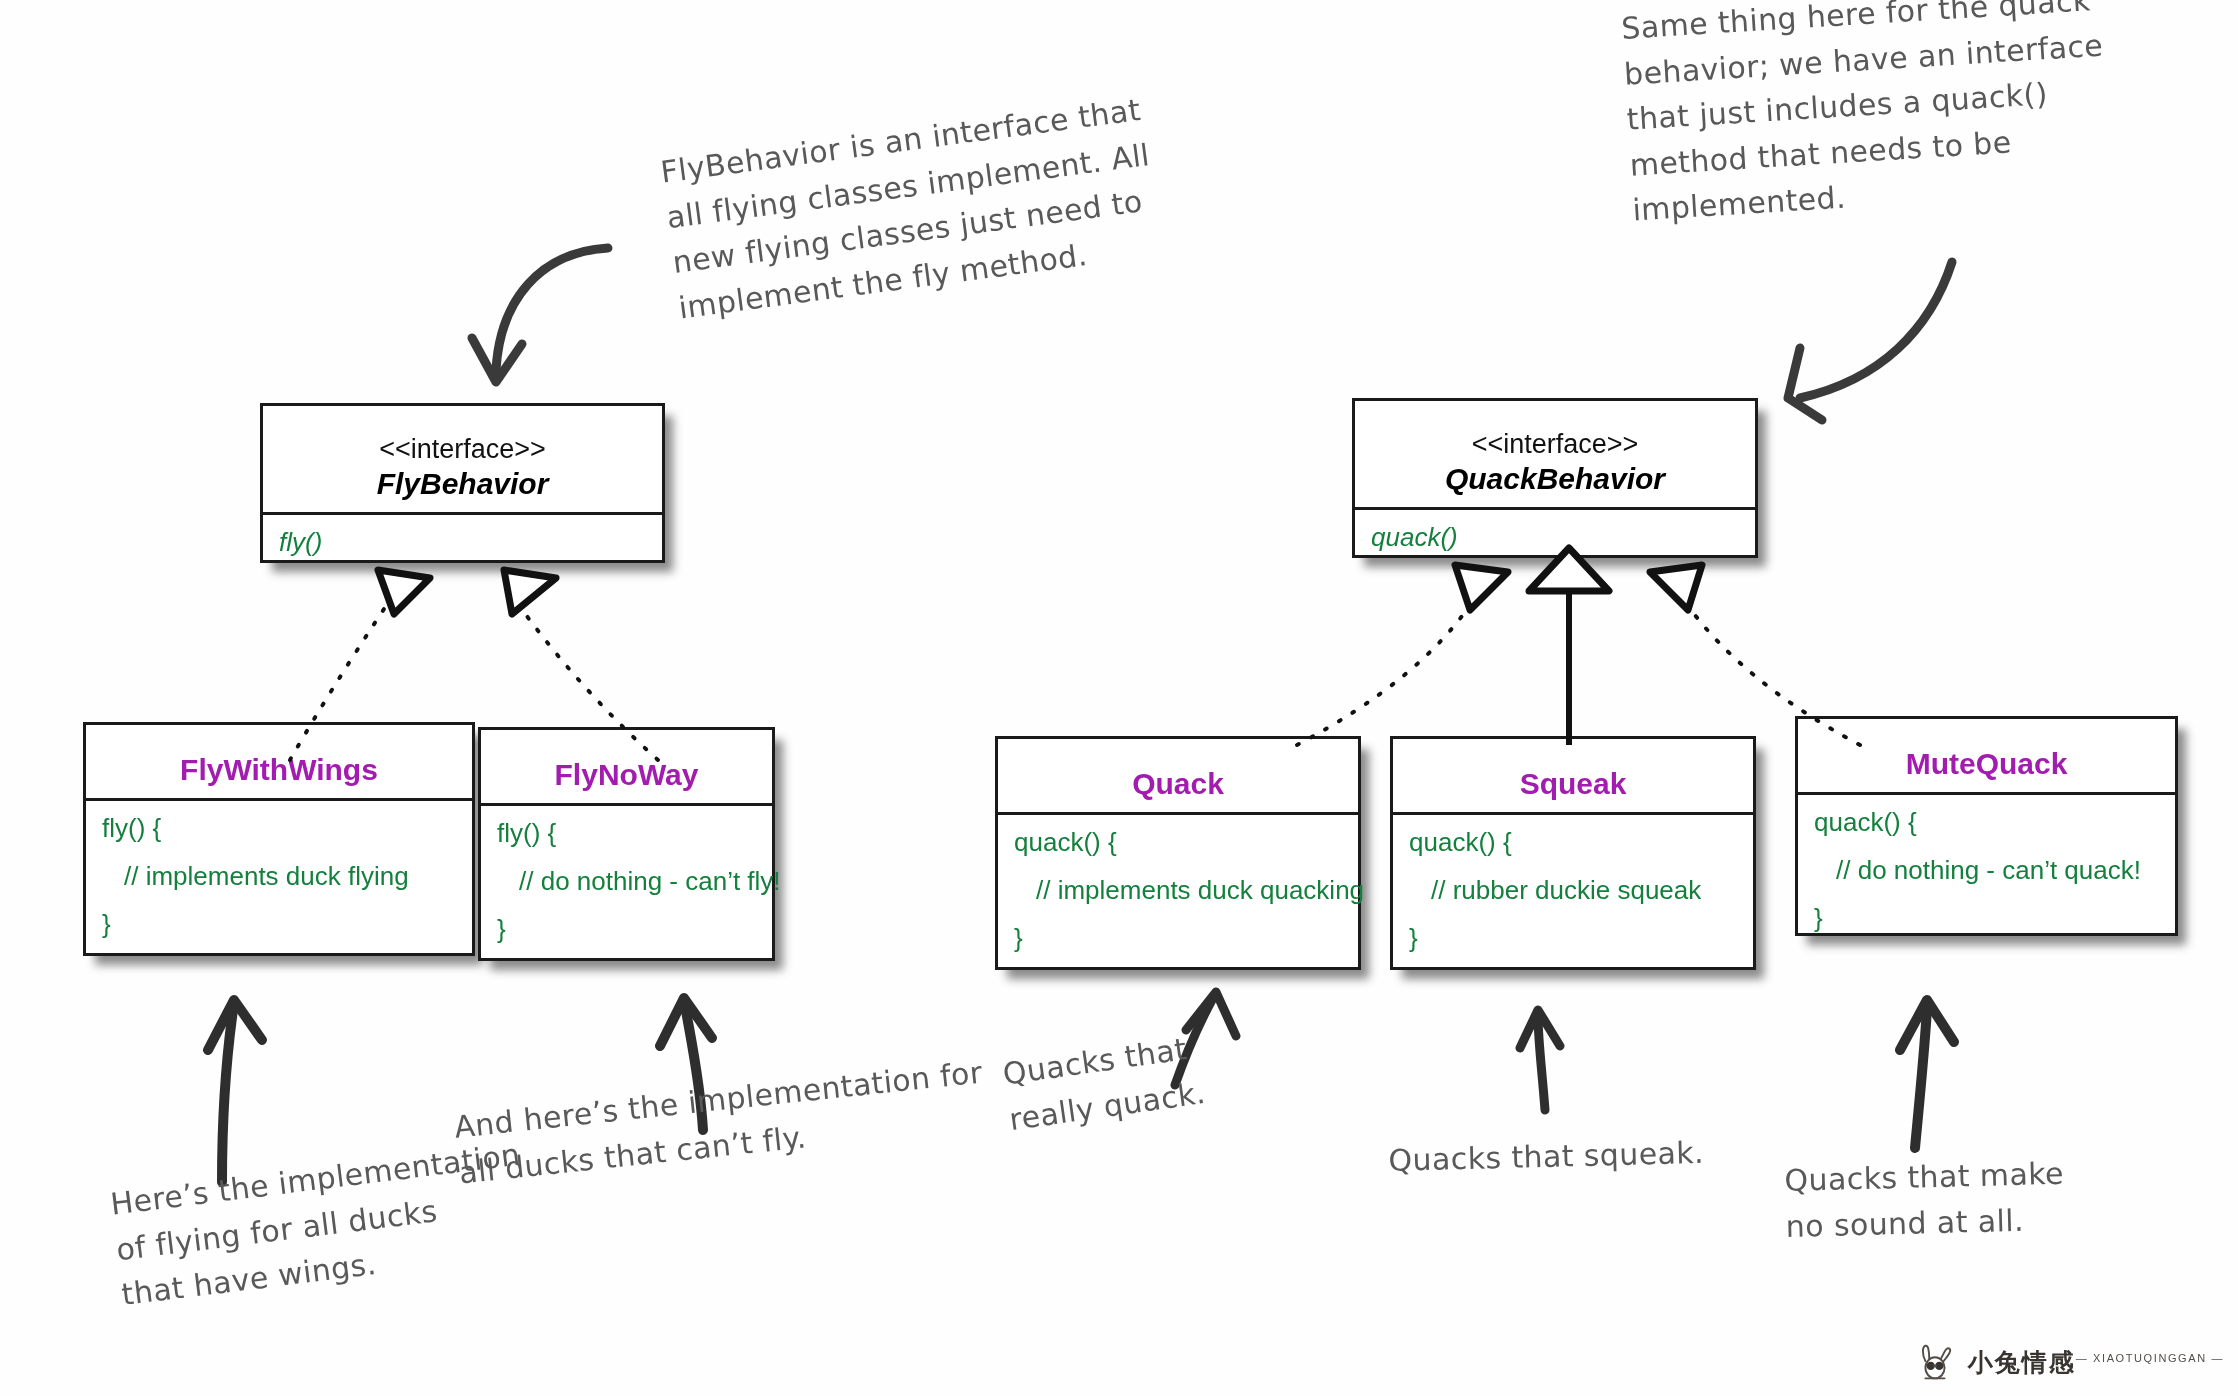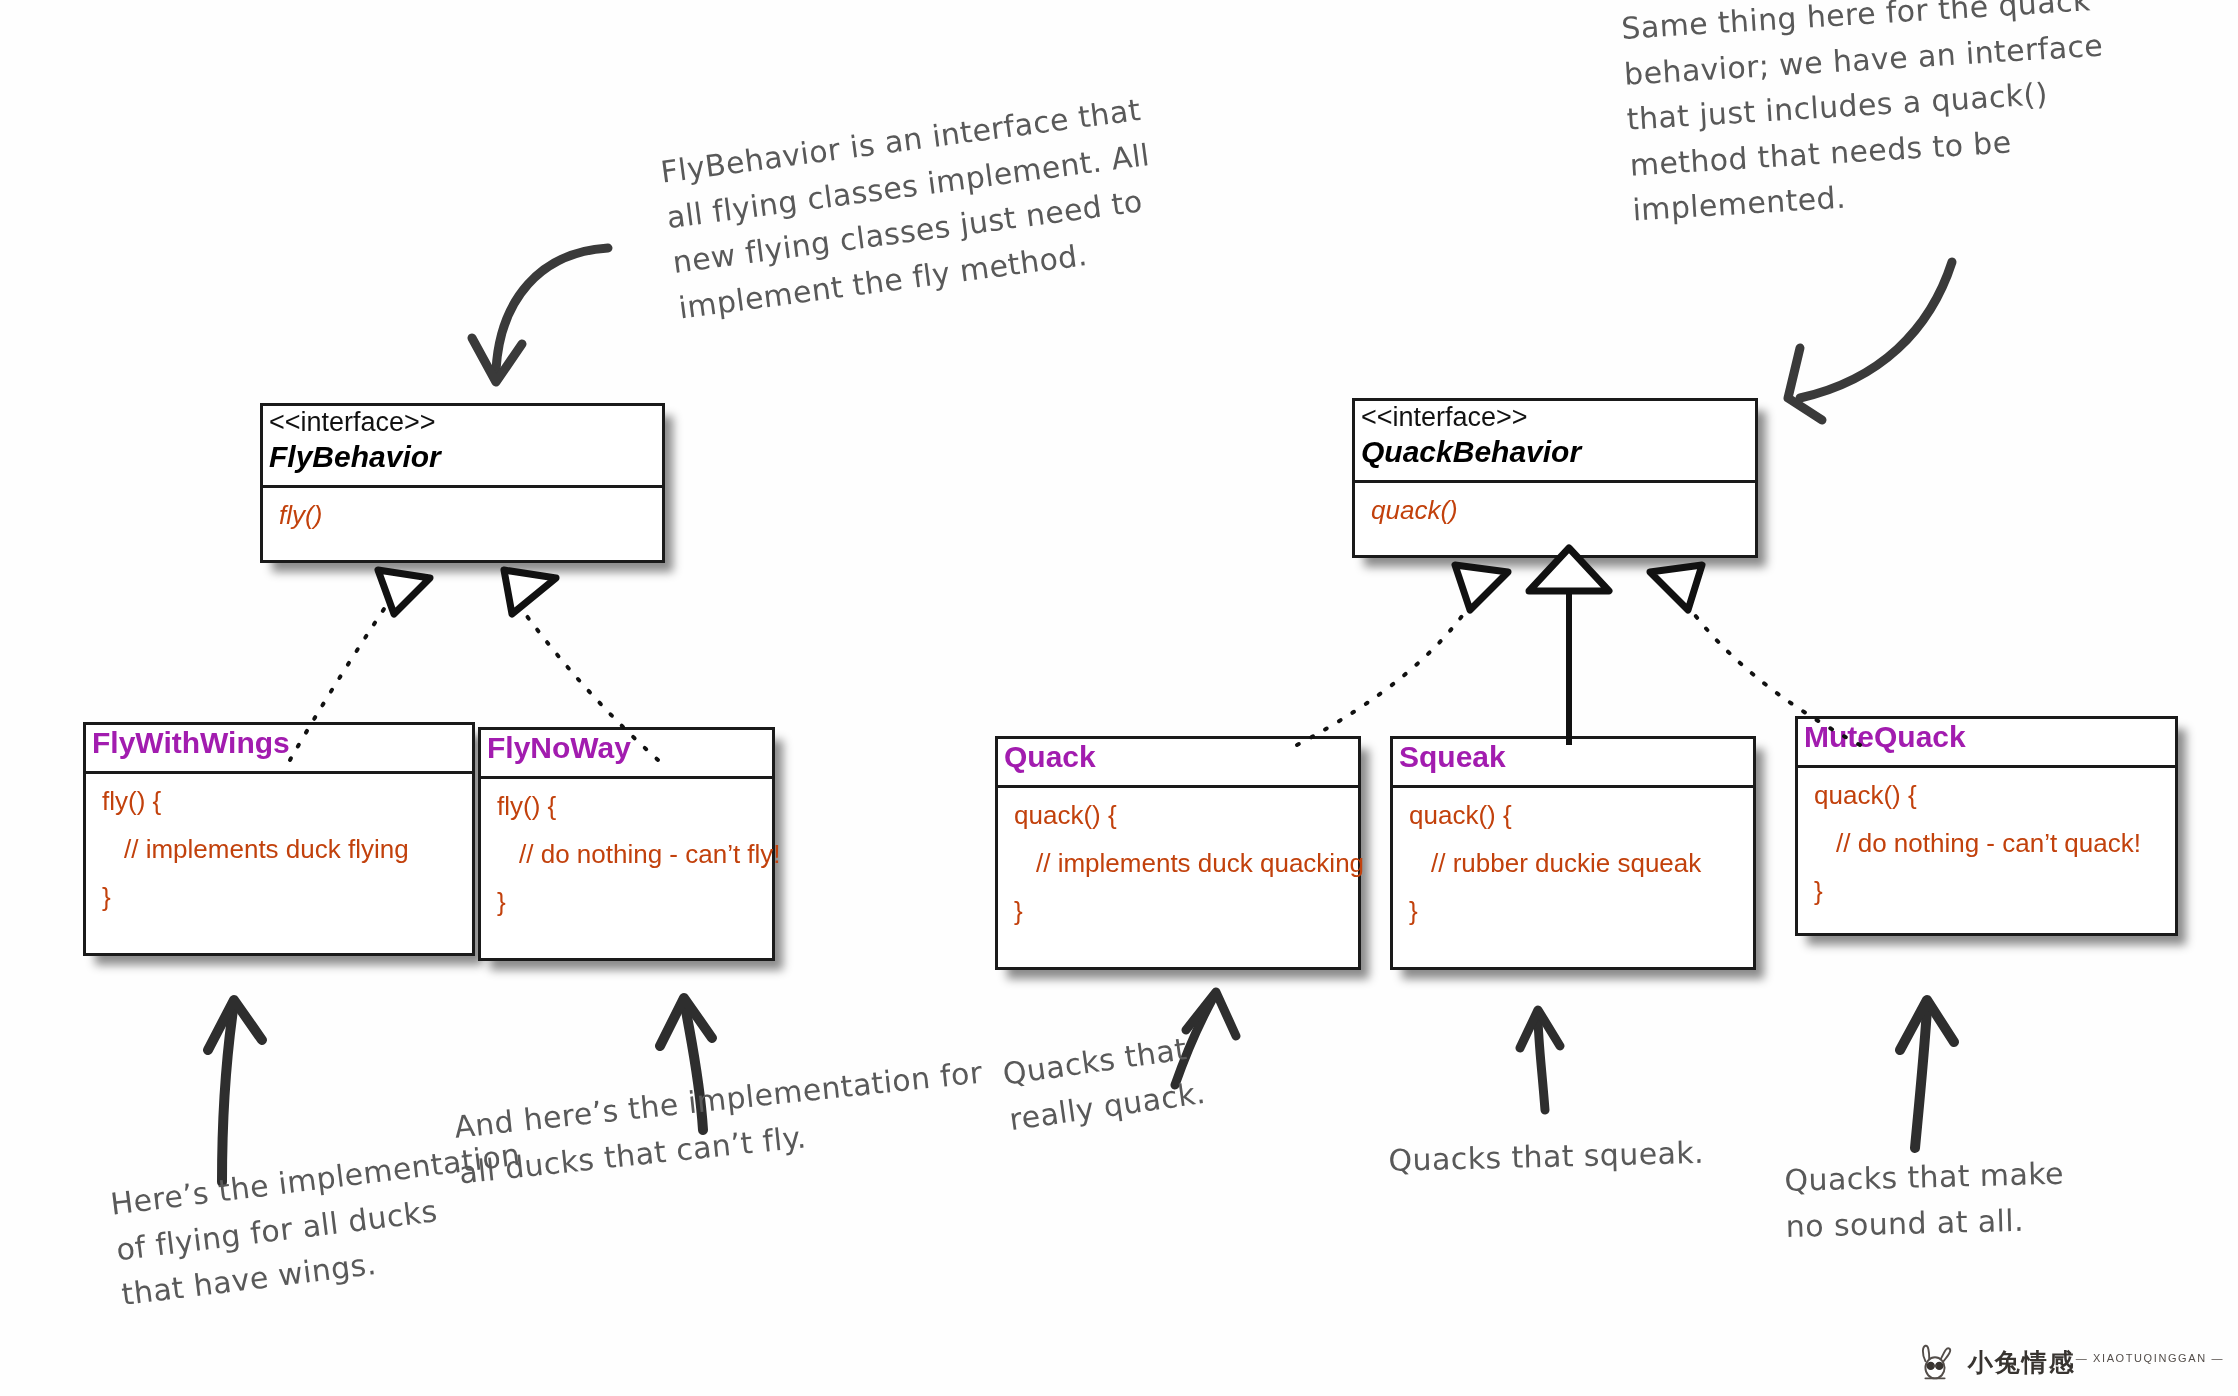--- a/index.html
+++ b/index.html
@@ -13,22 +13,22 @@
   
   .uml-box{
     position:absolute;
     background:#ffffff;
     border:3px solid #1a1a1a;
     box-shadow:10px 11px 9px -2px rgba(0,0,0,0.45);
     box-sizing:border-box;
     z-index:5;
   }
   .uml-head{
-    text-align:left;
-    padding:0 6px 9px;
+    text-align:center;
+    padding:27px 6px 9px;
     border-bottom:3px solid #1a1a1a;
     line-height:1.22;
   }
   .stereo{
     display:block;
     font-size:27px;
     color:#111;
     letter-spacing:0px;
   }
   .iface-name{
@@ -40,21 +40,21 @@
   }
   .cls-name{
     display:block;
     font-size:30px;
     font-weight:bold;
     color:#a21caf;
   }
   .uml-body{
     padding:14px 14px 10px 16px;
     font-size:26px;
-    color:#c2410c;
+    color:#15803d;
     line-height:1.0;
   }
   .uml-body .ln{display:block;margin-bottom:22px;white-space:pre;}
   .uml-body .ln:last-child{margin-bottom:0;}
   .uml-body.italic .ln{font-style:italic;}
   .indent{padding-left:22px;}
 
   
   .hand{
     position:absolute;

